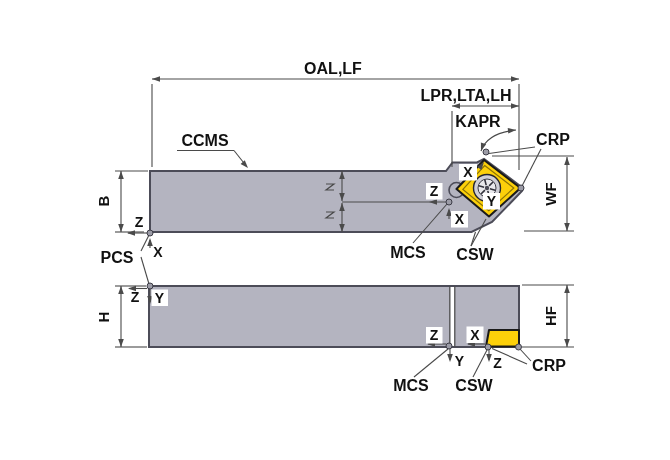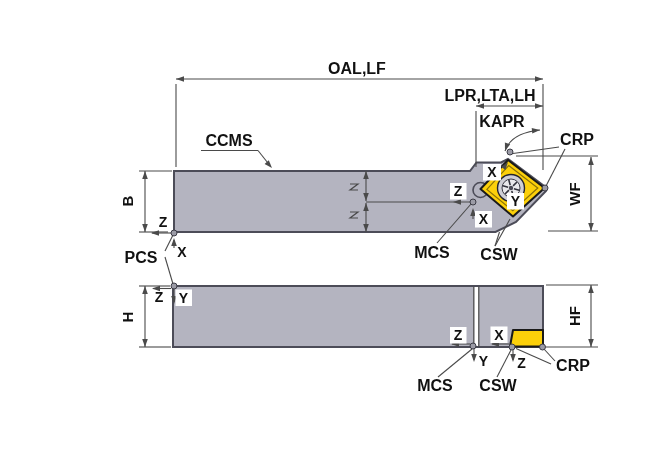--- a/index.html
+++ b/index.html
@@ -1,21 +1,21 @@
 <!DOCTYPE html>
 <html style="--background: #ffffff; --body-fill: #b4b4c0; --body-outline: #4c4c58; --insert-fill: #fcd00a; --insert-outline: #1a1a1a; --dim-line: #4a4a4a; --text: #111111; --point-fill: #9b9ba6;"><head>
 <meta charset="utf-8">
 <style>
   :root{
     --background:#ffffff; --body-fill:#b4b4c0; --body-outline:#4c4c58;
     --insert-fill:#fcd00a; --insert-outline:#1a1a1a; --dim-line:#4a4a4a;
     --text:#111111; --point-fill:#9b9ba6;
   }
   html,body{margin:0;padding:0;background:var(--background);}
-  .stage{position:relative;width:574px;height:460px;background:var(--background);overflow:hidden;padding-left:24px;}
+  .stage{position:relative;width:574px;height:460px;background:var(--background);overflow:hidden;}
   svg{display:block;}
   .body{fill:var(--body-fill);stroke:var(--body-outline);stroke-width:2;stroke-linejoin:miter;}
   .pocket{fill:var(--body-fill);stroke:var(--body-outline);stroke-width:1.6;}
   .insert{fill:var(--insert-fill);stroke:var(--insert-outline);stroke-width:2;stroke-linejoin:round;}
   .insert-inner{fill:none;stroke:rgba(0,0,0,0.45);stroke-width:1.2;}
   .dim{stroke:var(--dim-line);stroke-width:1.1;fill:none;}
   .dim2{stroke:var(--dim-line);stroke-width:1.2;fill:none;}
   .arr{fill:var(--dim-line);stroke:none;}
   .dot{fill:var(--point-fill);stroke:#3c3c46;stroke-width:1;}
   .wbox{fill:#ffffff;}

